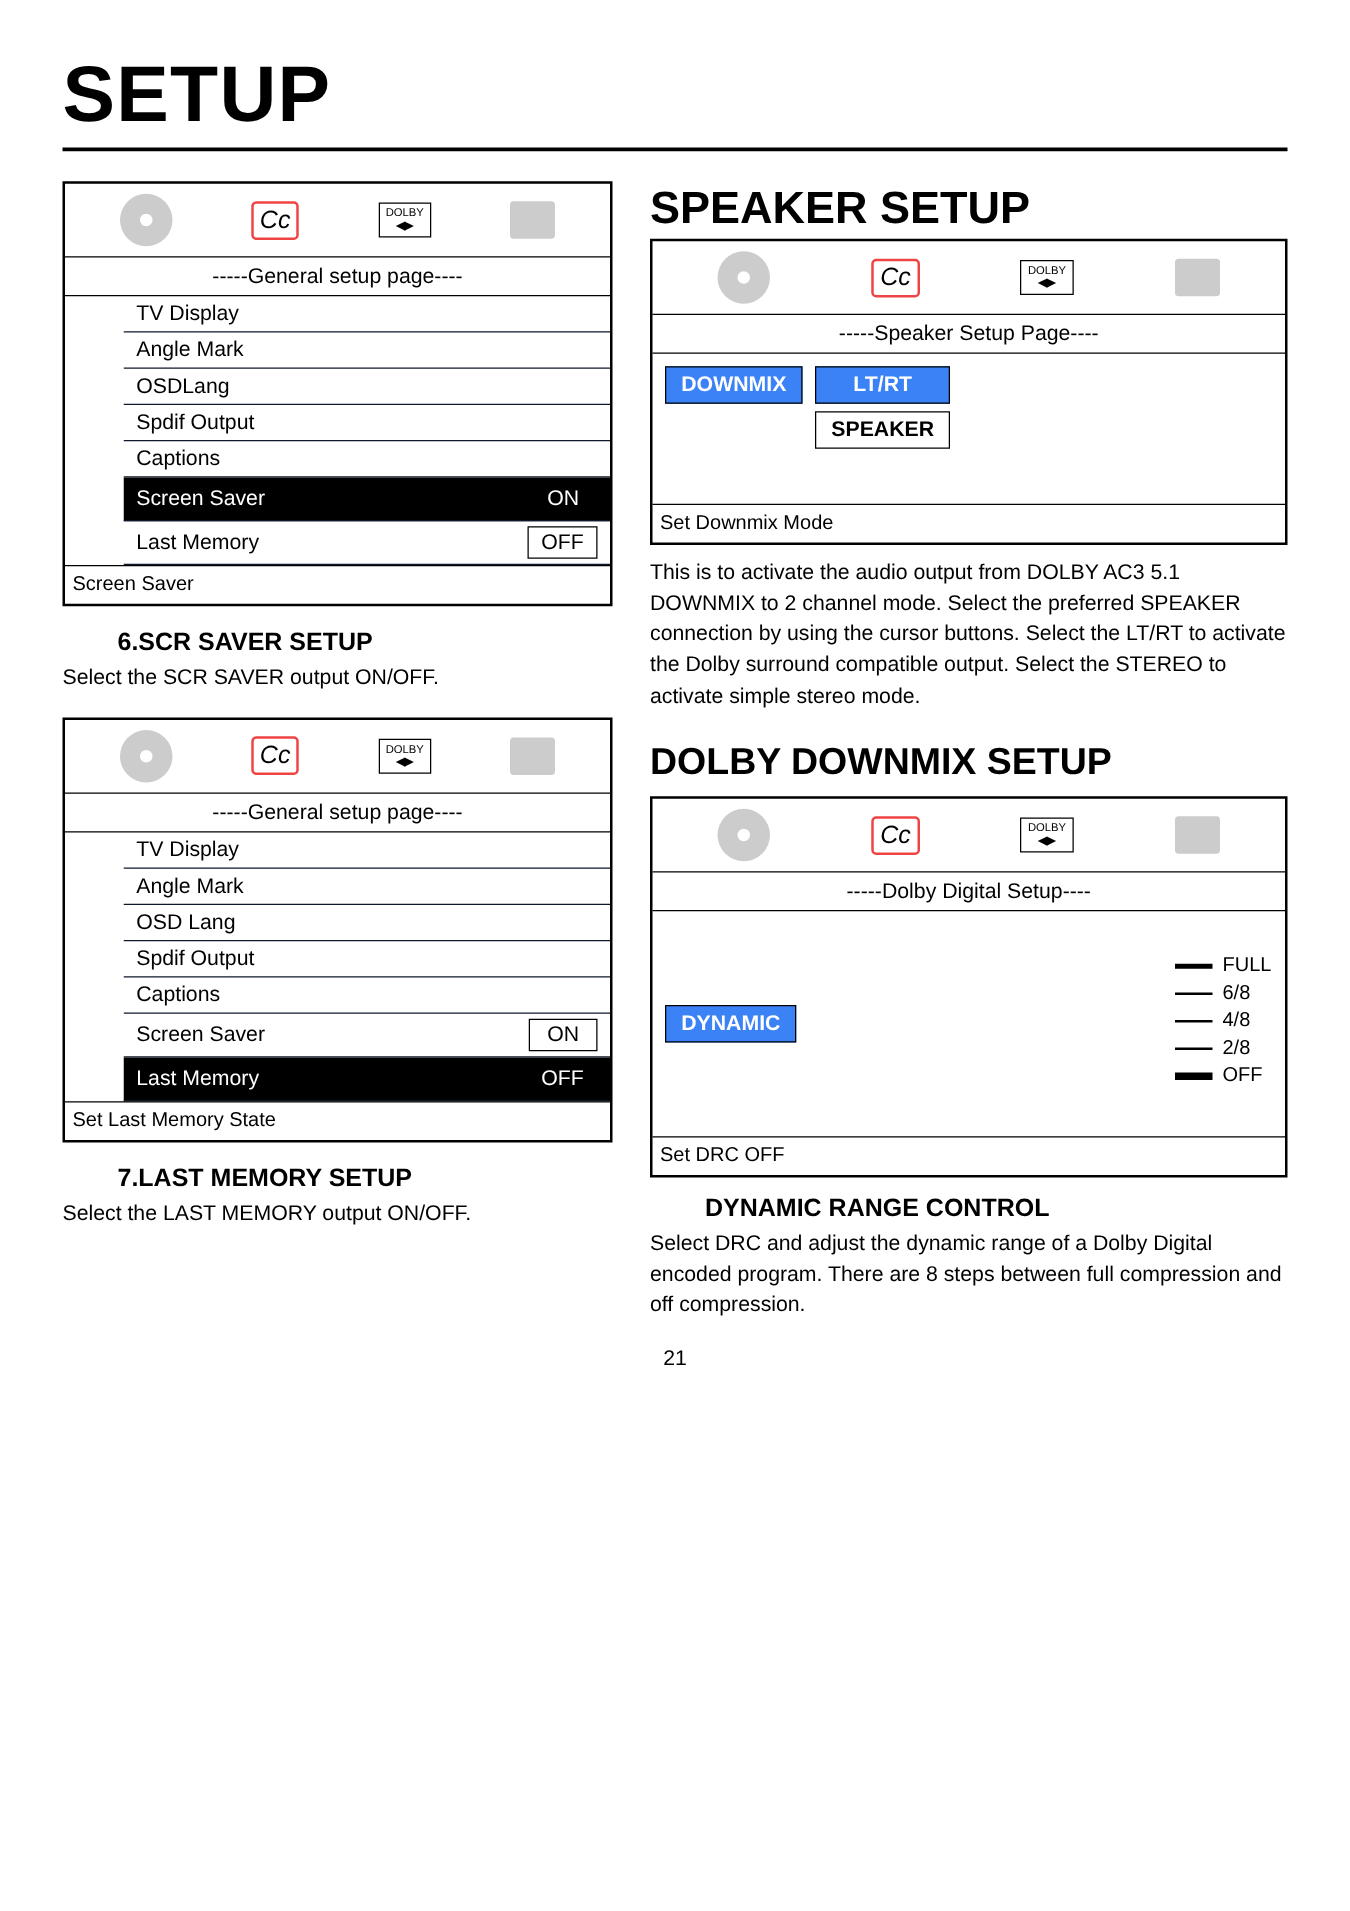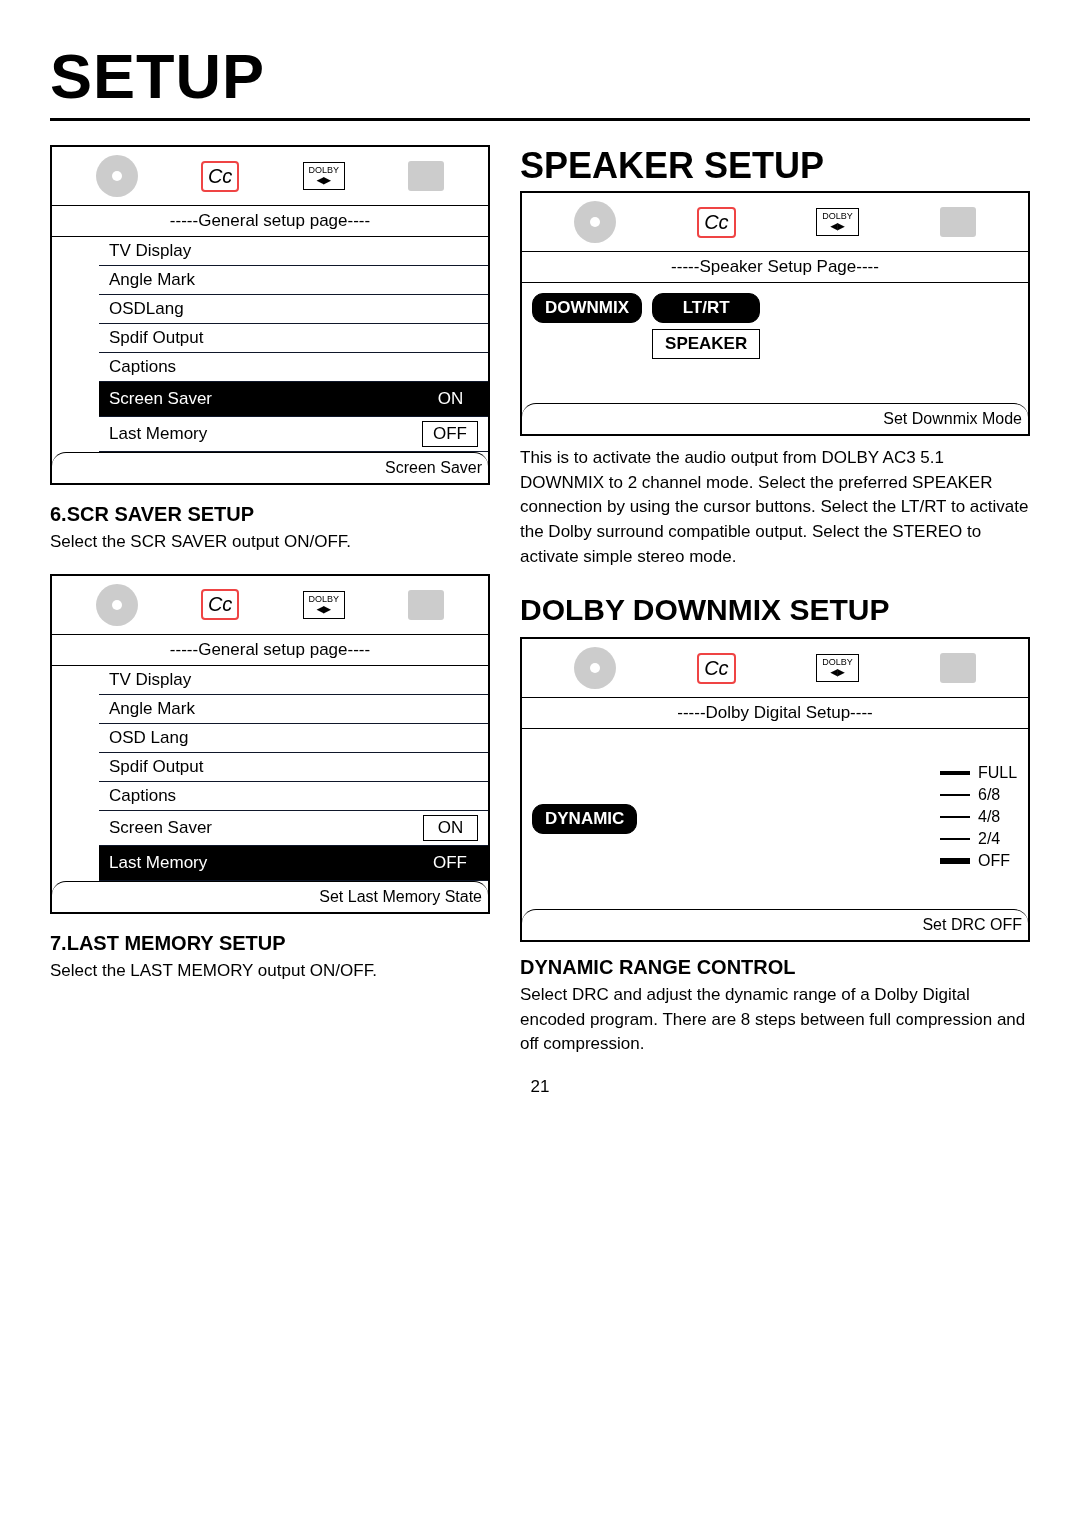--- a/index.html
+++ b/index.html
@@ -122,31 +122,31 @@
     .osd-value-box {
       border: 1.5px solid #000;
       padding: 2px 10px;
       margin-left: 10px;
       font-size: 17px;
       min-width: 55px;
       text-align: center;
     }
 
     .osd-footer {
-      text-align: right;
+      text-align: left;
       padding: 6px;
       font-size: 16px;
       border-top: 1px solid #000;
-      border-radius: 14px;
     }
 
     .section-heading {
       font-weight: 900;
       font-size: 20px;
       margin-bottom: 4px;
+      margin-left: 44px;
     }
 
     .section-body {
       font-size: 17px;
       margin-bottom: 20px;
       line-height: 1.4;
     }
 
     
     .speaker-heading {
@@ -190,23 +190,22 @@
     .btn-box {
       border: 1.5px solid #000;
       padding: 4px 12px;
       font-size: 17px;
       font-weight: bold;
       text-align: center;
       min-width: 100px;
     }
 
     .btn-box.selected {
-      background: #000000;
+      background: #3b82f6;
       color: #fff;
-      border-radius: 11px;
     }
 
     .description-text {
       font-size: 17px;
       line-height: 1.45;
     }
 
     
     .dolby-heading {
       font-size: 30px;
@@ -407,21 +406,21 @@
             <div class="dolby-slider-row">
               <div class="slider-line"></div>
               <span class="slider-label">6/8</span>
             </div>
             <div class="dolby-slider-row">
               <div class="slider-line"></div>
               <span class="slider-label">4/8</span>
             </div>
             <div class="dolby-slider-row">
               <div class="slider-line"></div>
-              <span class="slider-label">2/4</span>
+              <span class="slider-label">2/8</span>
             </div>
             <div class="dolby-slider-row">
               <div class="slider-line thick" style="background:#000; height:6px;"></div>
               <span class="slider-label">OFF</span>
             </div>
           </div>
         </div>
         <div class="osd-footer">Set DRC OFF</div>
       </div>
 

